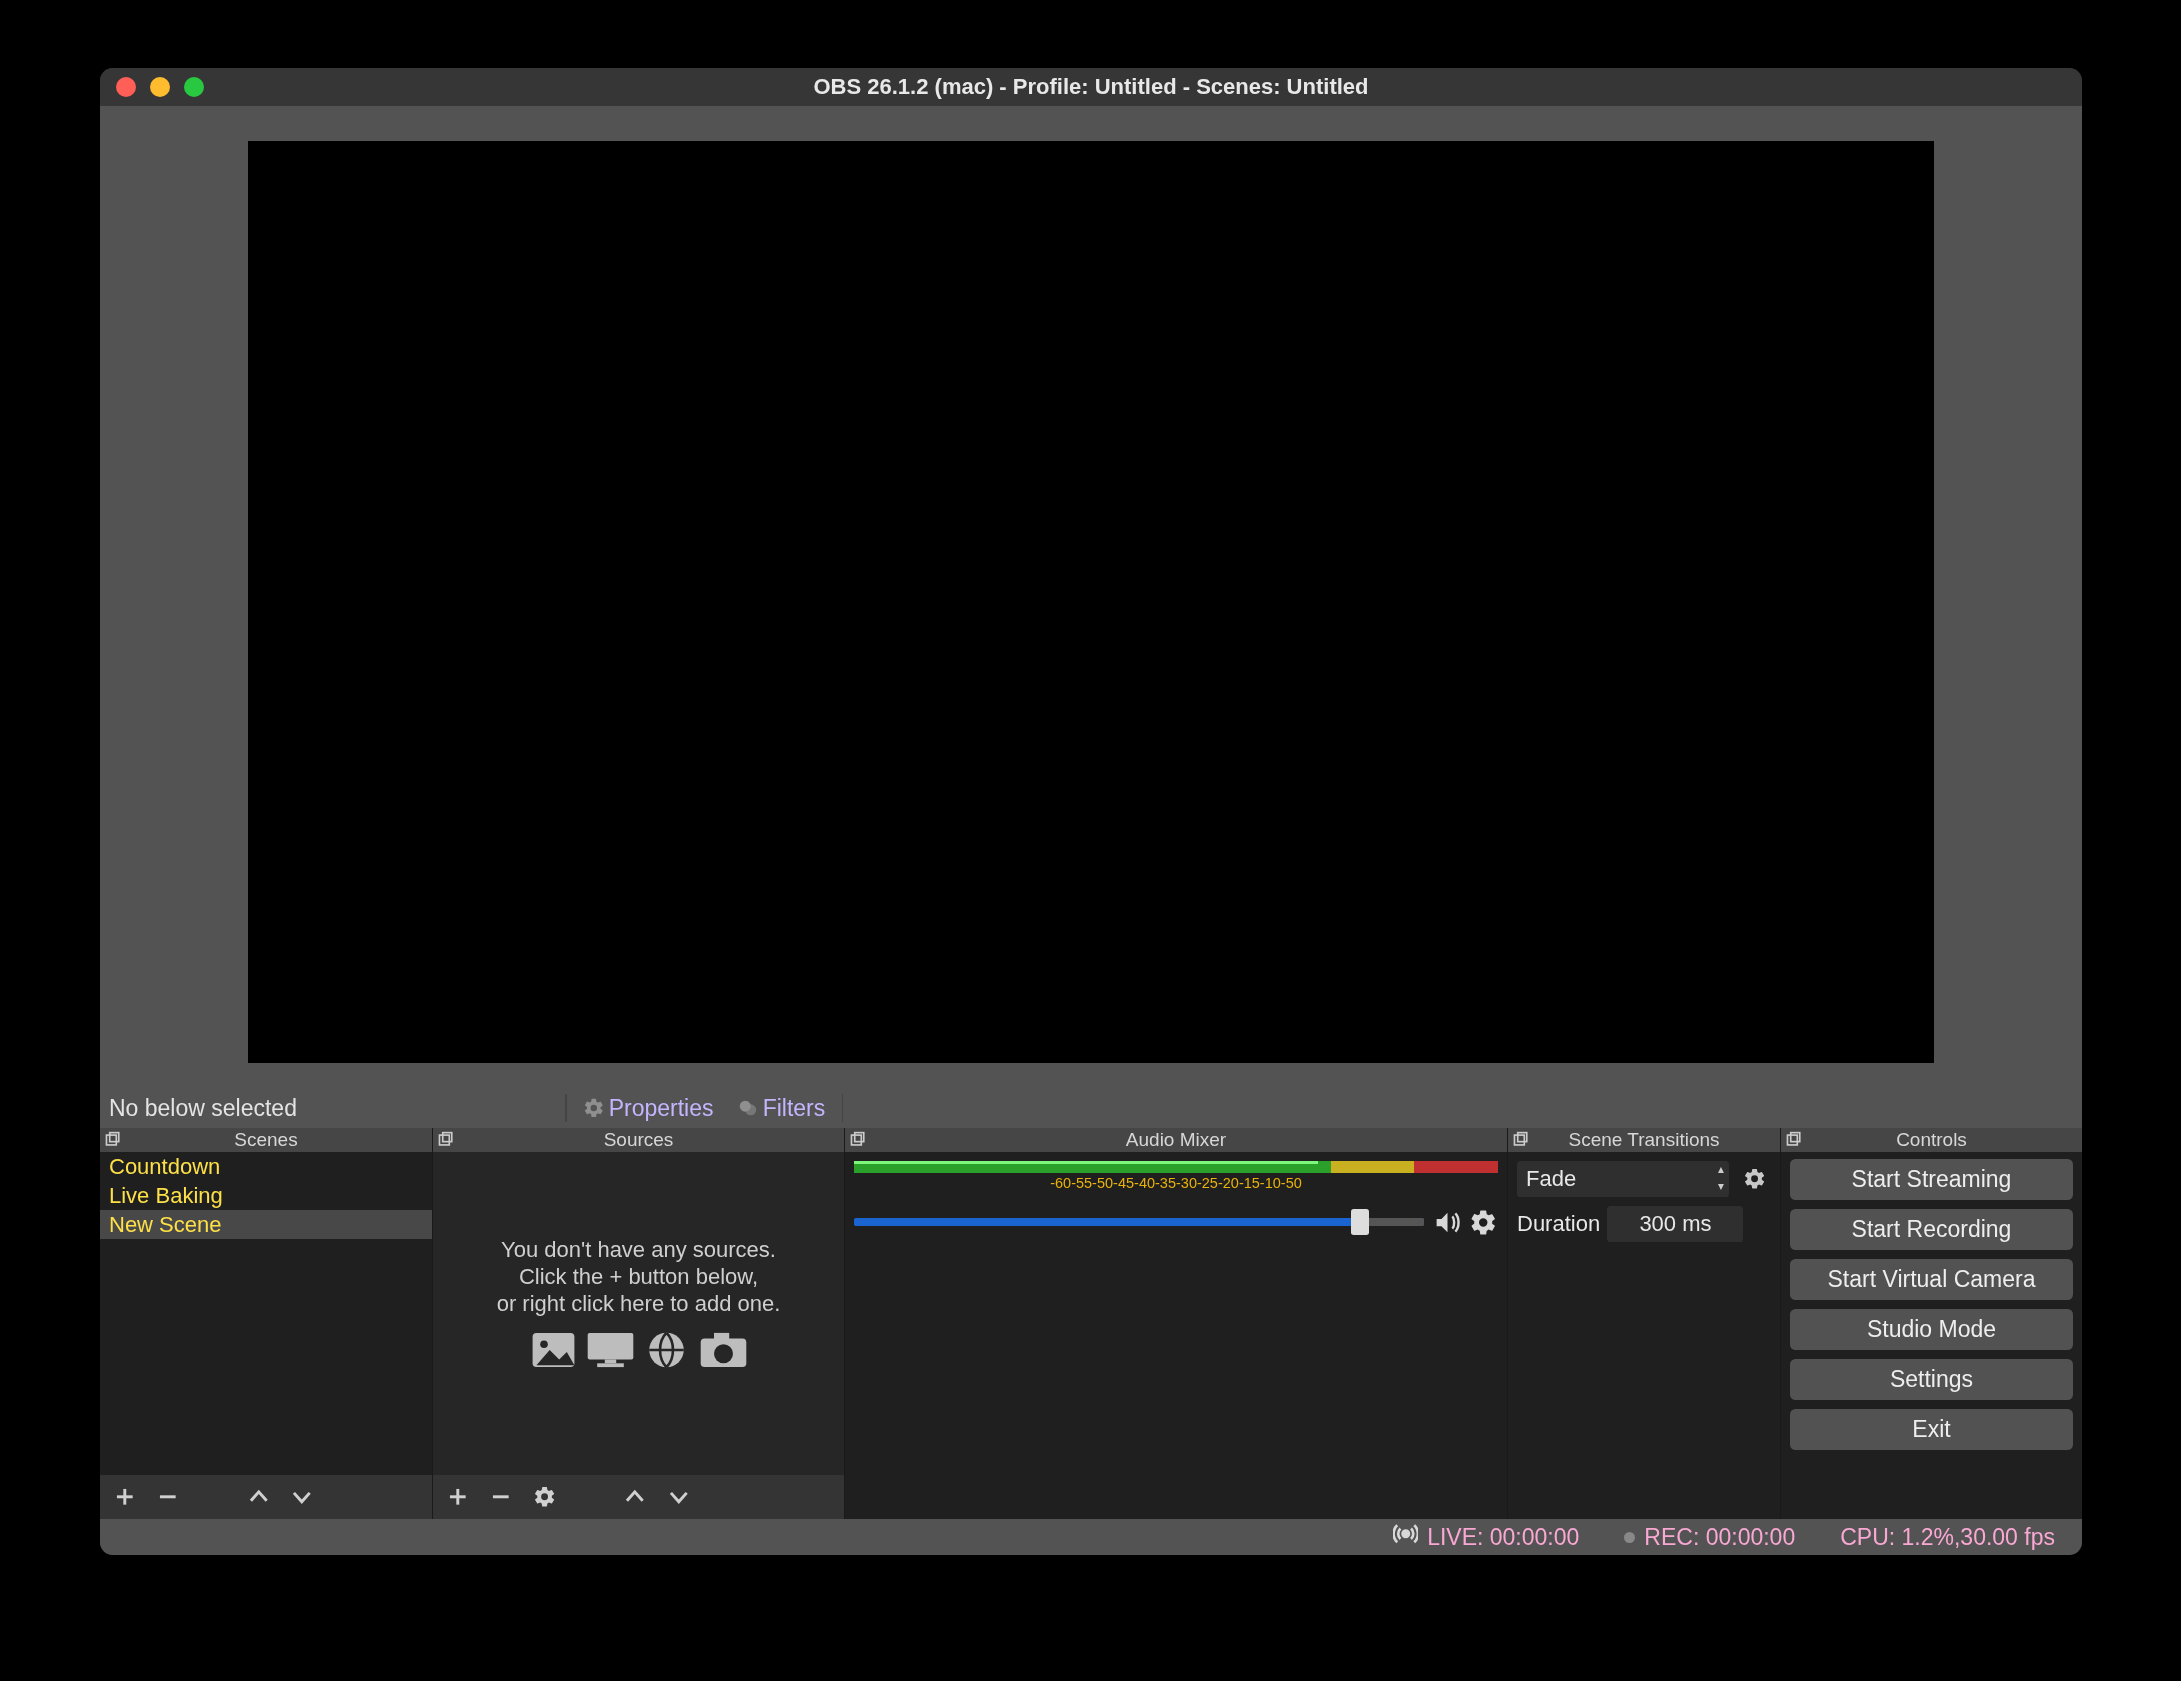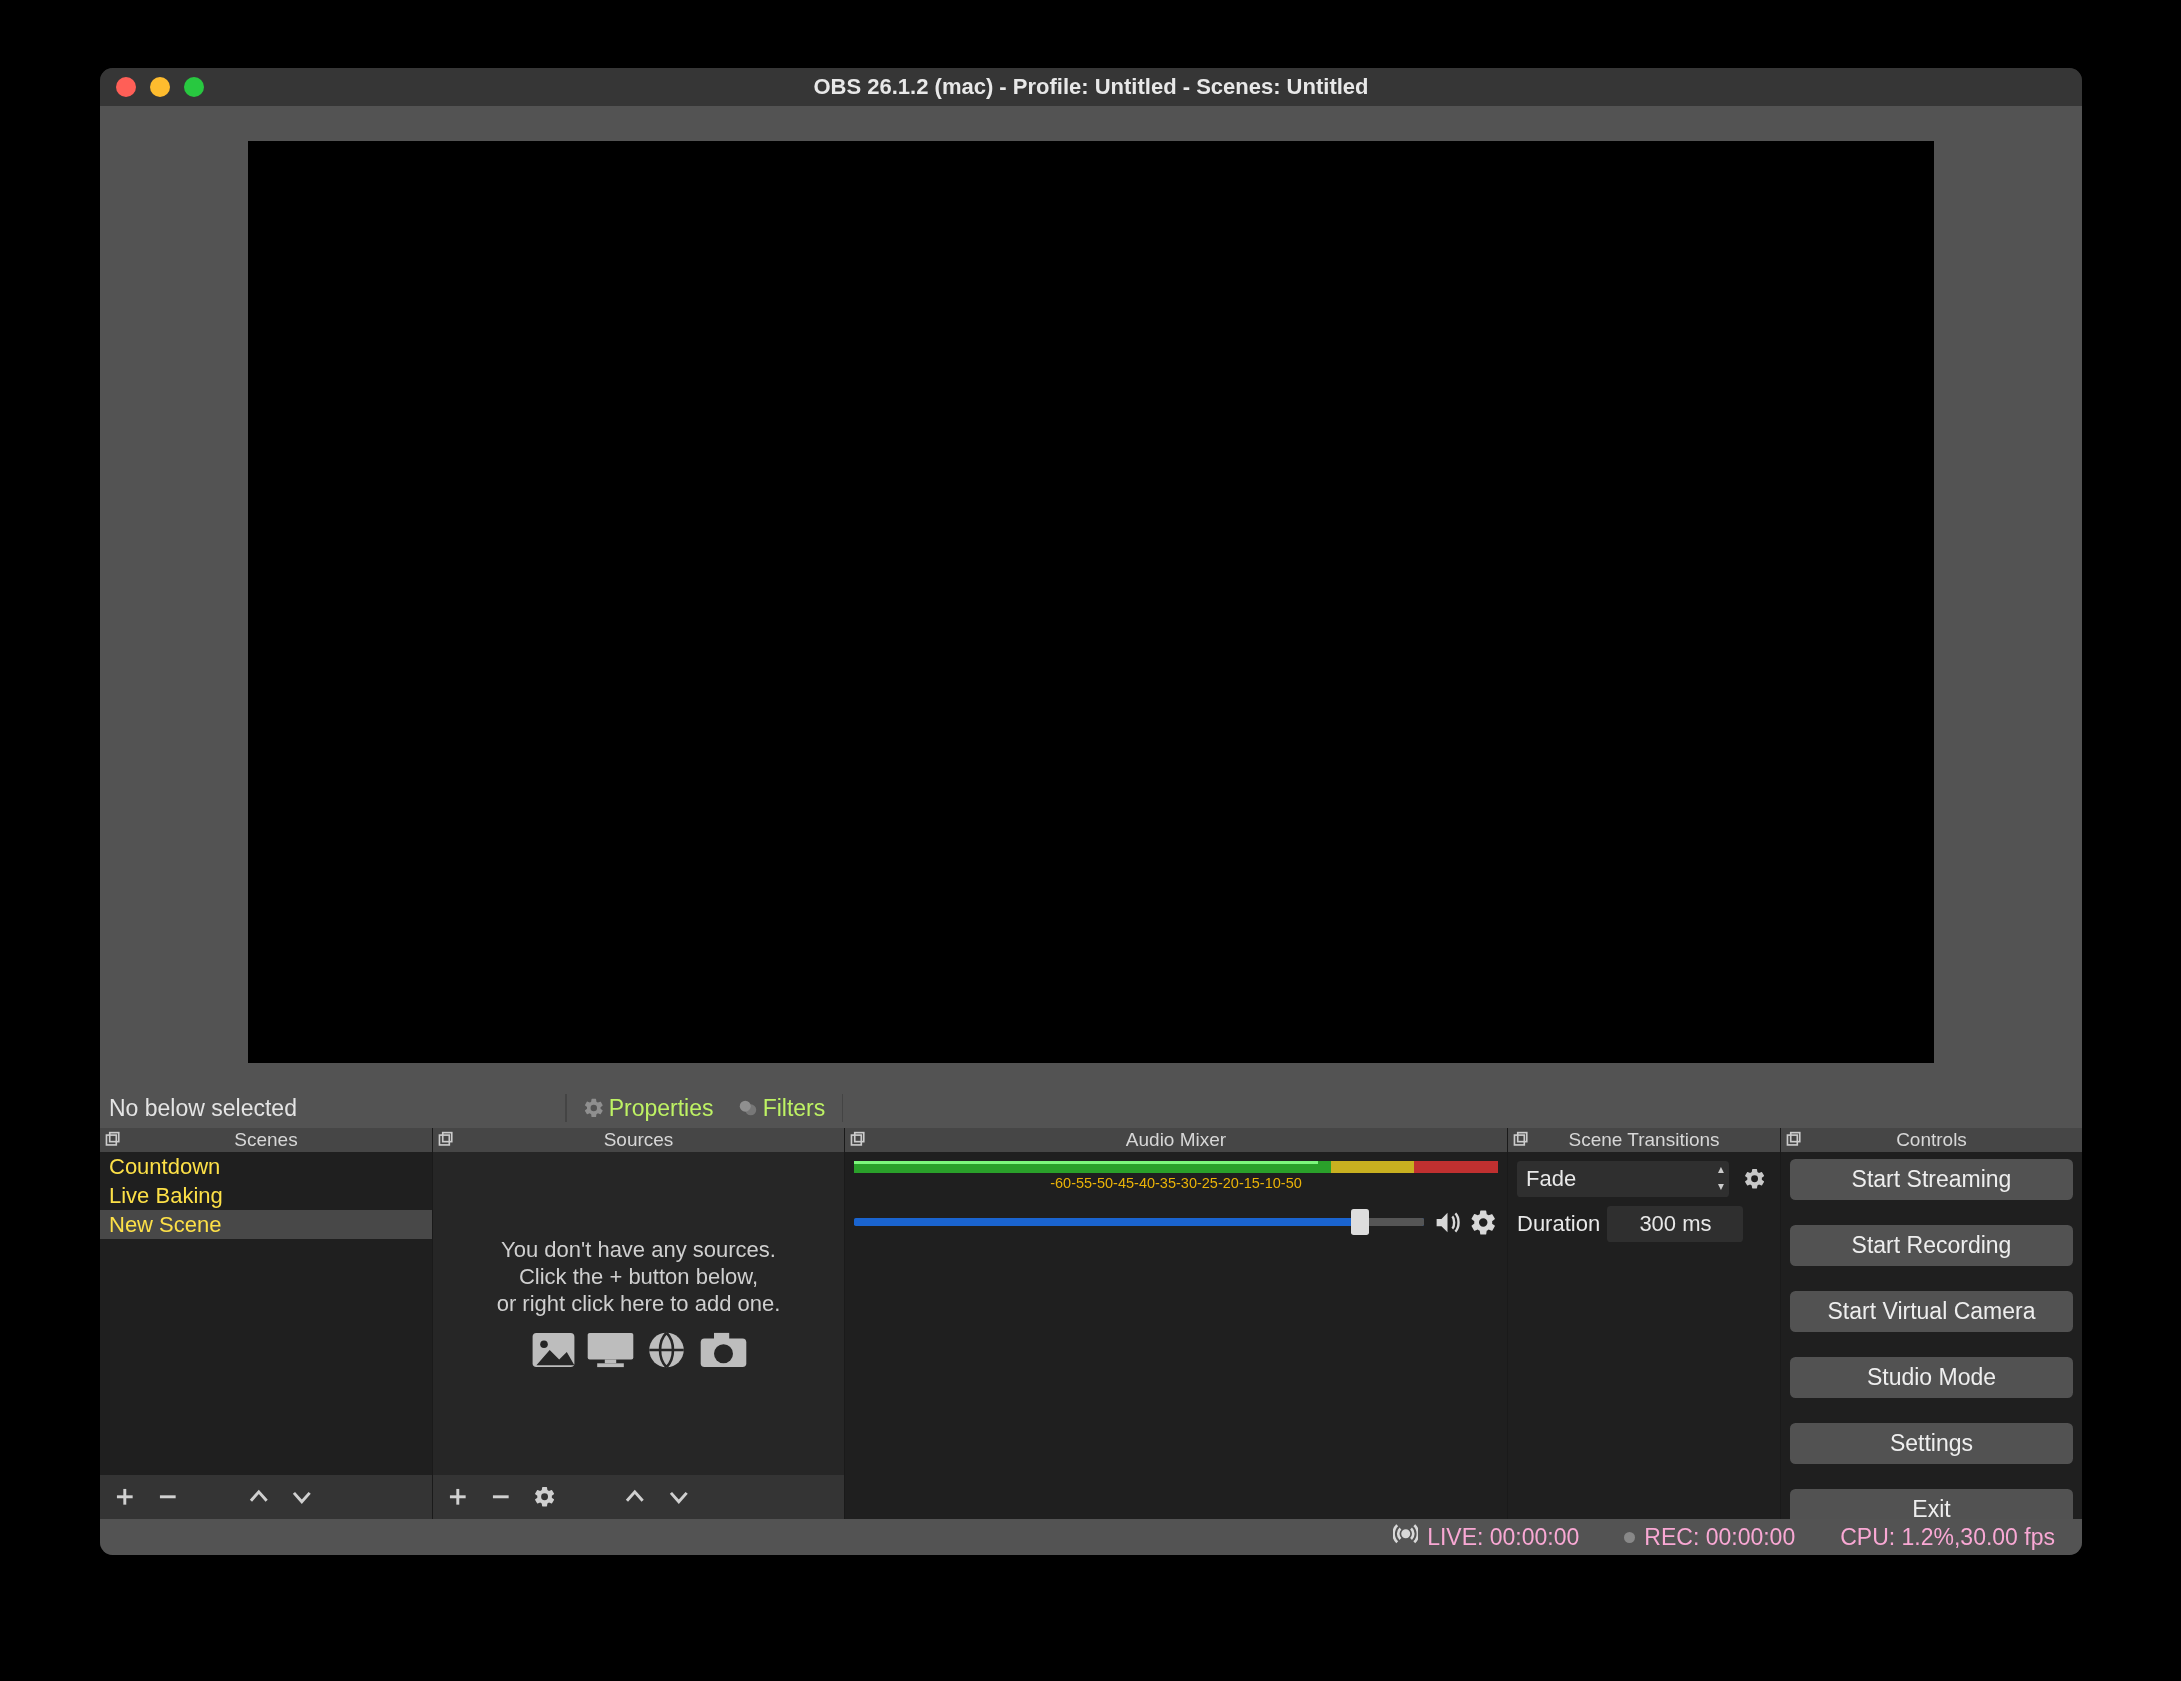--- a/index.html
+++ b/index.html
@@ -73,21 +73,21 @@
     padding-left: 9px;
   }
   .src-bar .btn-group {
     display:flex;
     align-items:center;
     margin-left: 268px;
     height:100%;
     gap: 9px;
   }
   .src-bar .vsep { width:1.8px; height:70%; background:#444; }
-  .src-btn { display:flex; align-items:center; gap:3.6px; color:#bef264; font-size:23px; padding:0 7.3px; }
+  .src-btn { display:flex; align-items:center; gap:3.6px; color:#c4b5fd; font-size:23px; padding:0 7.3px; }
   .src-btn svg { width:22px; height:22px; fill:#8f8f8f; }
 
   .dock-row {
     display: flex;
     height: 391px;
     background: #252525;
     flex: 0 0 auto;
   }
   .dock { display:flex; flex-direction:column; border-right:0.9px solid #1a1a1a; }
   .dock:last-child { border-right:none; }
@@ -178,21 +178,21 @@
   .trans-body { flex:1; background:#1f1f1f; padding:9px 7.3px 0 9px; color:#e8e8e8; font-size:22px; }
   .trans-row { display:flex; align-items:center; gap:7.3px; height:36px; margin-bottom:9px; }
   .select-box { background:#2f2f2f; height:36px; border-radius:3.6px; display:flex; align-items:center; padding:14px 9px; position:relative; flex:1; font-size:22px; }
   .select-box .caret { position:absolute; right:5.5px; top:3.6px; font-size:11.8px; line-height:11.8px; color:#ccc; }
   .select-box .caret2 { position:absolute; right:5.5px; bottom:3.6px; font-size:11.8px; line-height:11.8px; color:#ccc; }
   .gear-btn { width:36px;height:36px; display:flex;align-items:center;justify-content:center; }
   .gear-btn svg { width:23.6px;height:23.6px; fill:#c8c8c8; }
   .spin-box { background:#2f2f2f; height:36px; border-radius:3.6px; width:136px; display:flex; align-items:center; justify-content:center; position:relative; font-size:22px; }
 
   
-  .controls-body { flex:1; background:#1f1f1f; padding:7.3px 9px; display:flex; flex-direction:column; gap:25px; }
+  .controls-body { flex:1; background:#1f1f1f; padding:7.3px 9px; display:flex; flex-direction:column; gap:9px; }
   .ctrl-btn {
     height:41px;
     background:#525252;
     color:#eee;
     font-size:23px;
     border-radius:5.5px;
     display:flex;
     align-items:center;
     justify-content:center;
   }

